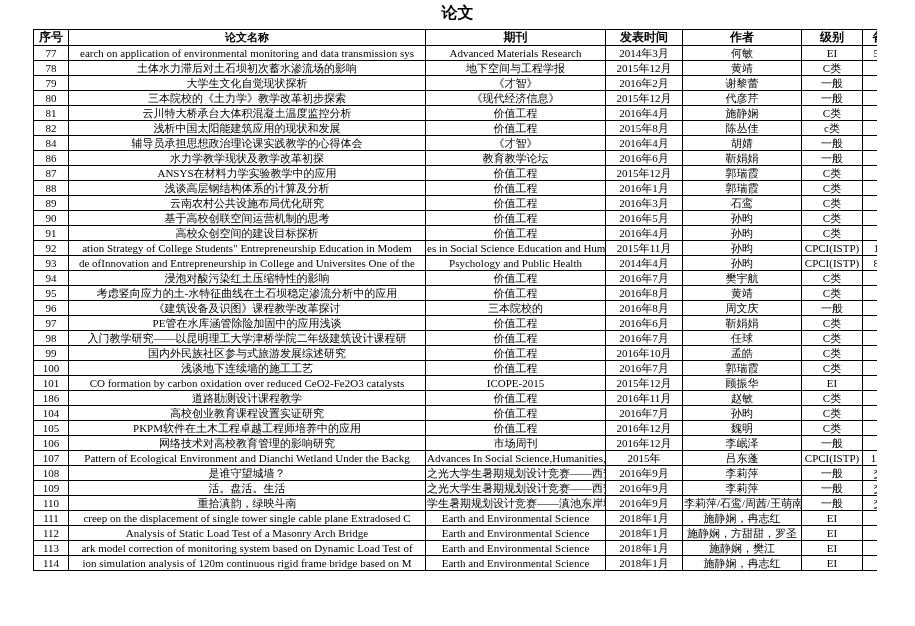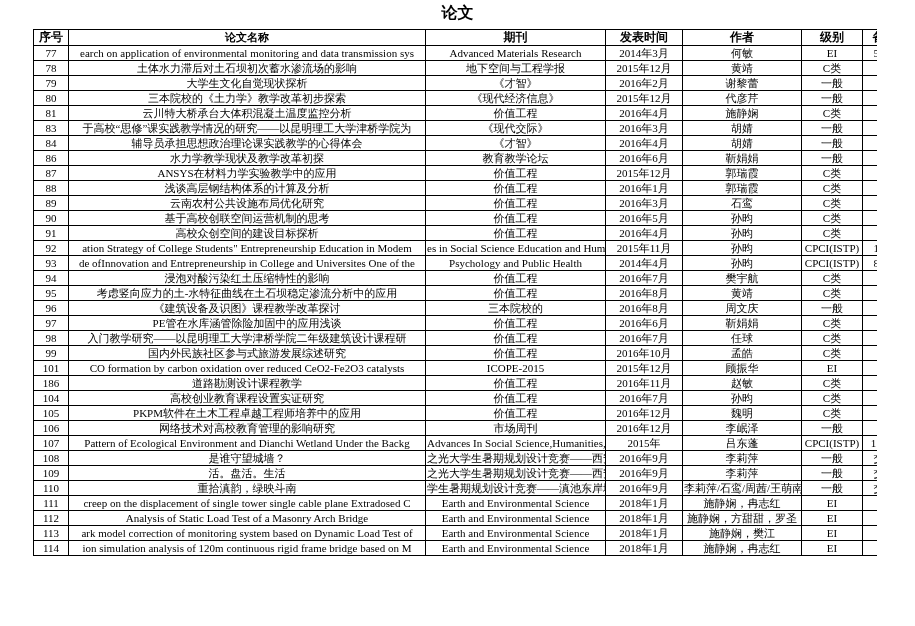--- a/index.html
+++ b/index.html
@@ -112,26 +112,26 @@
         <tr>
           <td>81</td>
           <td>云川特大桥承台大体积混凝土温度监控分析</td>
           <td>价值工程</td>
           <td>2016年4月</td>
           <td>施静娴</td>
           <td>C类</td>
           <td></td>
         </tr>
         <tr>
-          <td>83</td>
-          <td>于高校“思修”课实践教学情况的研究——以昆明理工大学津桥学院为</td>
-          <td>《现代交际》</td>
-          <td>2016年3月</td>
-          <td>胡婧</td>
-          <td>一般</td>
+          <td>82</td>
+          <td>浅析中国太阳能建筑应用的现状和发展</td>
+          <td>价值工程</td>
+          <td>2015年8月</td>
+          <td>陈丛佳</td>
+          <td>c类</td>
           <td></td>
         </tr>
         <tr>
           <td>84</td>
           <td>辅导员承担思想政治理论课实践教学的心得体会</td>
           <td>《才智》</td>
           <td>2016年4月</td>
           <td>胡婧</td>
           <td>一般</td>
           <td></td>
@@ -252,20 +252,29 @@
           <td>任球</td>
           <td>C类</td>
           <td></td>
         </tr>
         <tr>
           <td>99</td>
           <td>国内外民族社区参与式旅游发展综述研究</td>
           <td>价值工程</td>
           <td>2016年10月</td>
           <td>孟皓</td>
+          <td>C类</td>
+          <td></td>
+        </tr>
+        <tr>
+          <td>100</td>
+          <td>浅谈地下连续墙的施工工艺</td>
+          <td>价值工程</td>
+          <td>2016年7月</td>
+          <td>郭瑞霞</td>
           <td>C类</td>
           <td></td>
         </tr>
         <tr>
           <td>101</td>
           <td>CO formation by carbon oxidation over reduced CeO2-Fe2O3 catalysts</td>
           <td>ICOPE-2015</td>
           <td>2015年12月</td>
           <td>顾振华</td>
           <td>EI</td>

